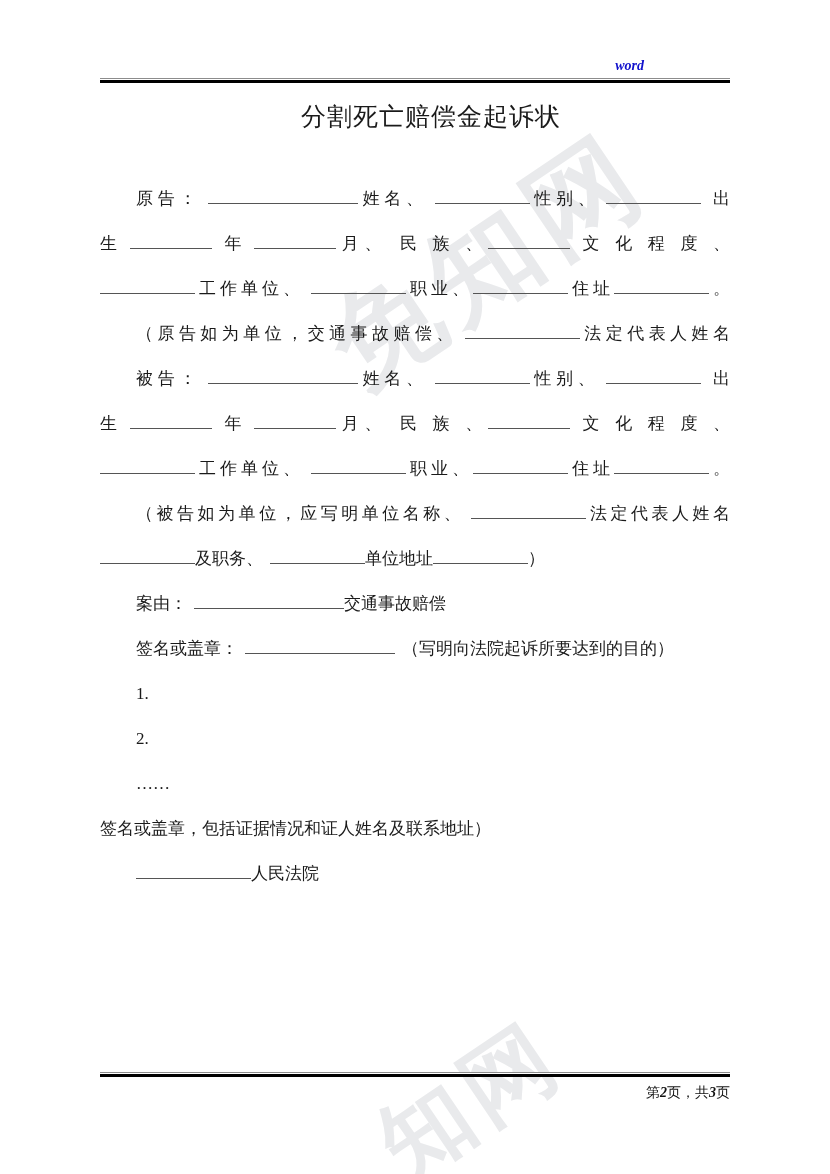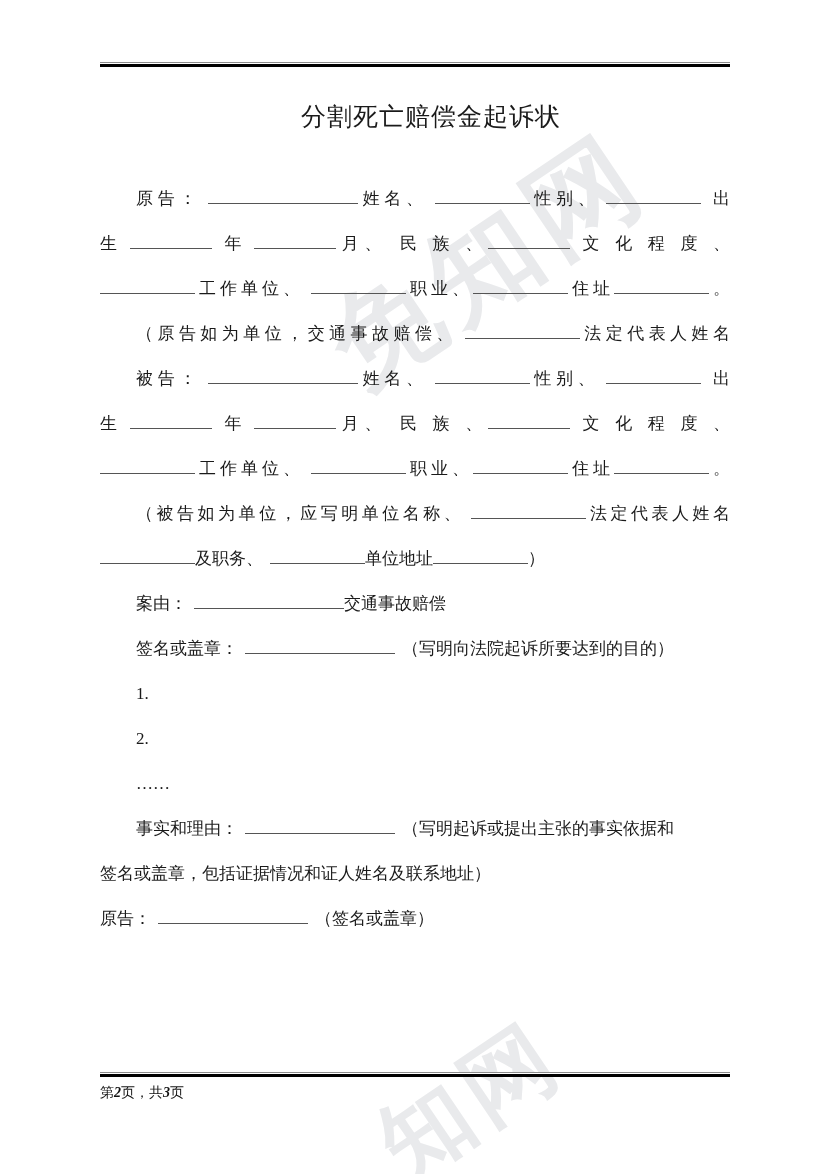--- a/index.html
+++ b/index.html
@@ -146,21 +146,21 @@
 
   
   .doc-footer {
     position: absolute;
     left: 100px;
     top: 1068px;
     width: 630px;
   }
   .footer-page {
     margin-top: 6px;
-    text-align: left;
+    text-align: right;
     font-size: 14px;
     line-height: 20px;
     color: #111111;
   }
   .footer-page .num {
     font-weight: bold;
     font-style: italic;
   }
 </style>
 </head>
@@ -169,20 +169,21 @@
 <div class="page">
 
   <div class="watermark-layer">
     <div class="watermark wm-main">免知网</div>
     <div class="watermark wm-bottom">知网</div>
   </div>
 
   <div class="content-layer">
 
     <div class="doc-header">
+      <div class="header-word">word</div>
       <div class="rule-double">
         <div class="rule-thin"></div>
         <div class="rule-gap"></div>
         <div class="rule-thick"></div>
       </div>
     </div>
 
     <div class="doc-title">分割死亡赔偿金起诉状</div>
 
     <div class="doc-body">
@@ -207,27 +208,26 @@
       <p class="para"><span class="blank b-md"></span><span>及职务、</span><span class="nbsp-sp"></span><span class="blank b-md"></span><span>单位地址</span><span class="blank b-md"></span><span>）</span></p>
 
       <p class="para indent"><span>案由：</span><span class="nbsp-sp"></span><span class="blank b-xl"></span><span>交通事故赔偿</span></p>
 
       <p class="para indent"><span>签名或盖章：</span><span class="nbsp-sp"></span><span class="blank b-xl"></span><span class="nbsp-sp"></span><span>（写明向法院起诉所要达到的目的）</span></p>
 
       <p class="para indent">1.</p>
       <p class="para indent">2.</p>
       <p class="para indent">……</p>
 
-      <p class="para indent"><span>事实和理由：</span><span class="nbsp-sp"></span><span class="blank b-xl"></span><span class="nbsp-sp"></span><span>（写明起诉或提出主张的事实依据和</span></p>
 
       <p class="para">签名或盖章，包括证据情况和证人姓名及联系地址）</p>
 
 
-
-      <p class="para"><span>原告：</span><span class="nbsp-sp"></span><span class="blank b-xl"></span><span class="nbsp-sp"></span><span>（签名或盖章）</span></p>
+      <p class="para indent"><span class="blank b-lg"></span><span>人民法院</span></p>
+
 
     </div>
 
     <div class="doc-footer">
       <div class="rule-double">
         <div class="rule-thin"></div>
         <div class="rule-gap"></div>
         <div class="rule-thick"></div>
       </div>
       <div class="footer-page"><span>第</span><span class="num">2</span><span>页，共</span><span class="num">3</span><span>页</span></div>

